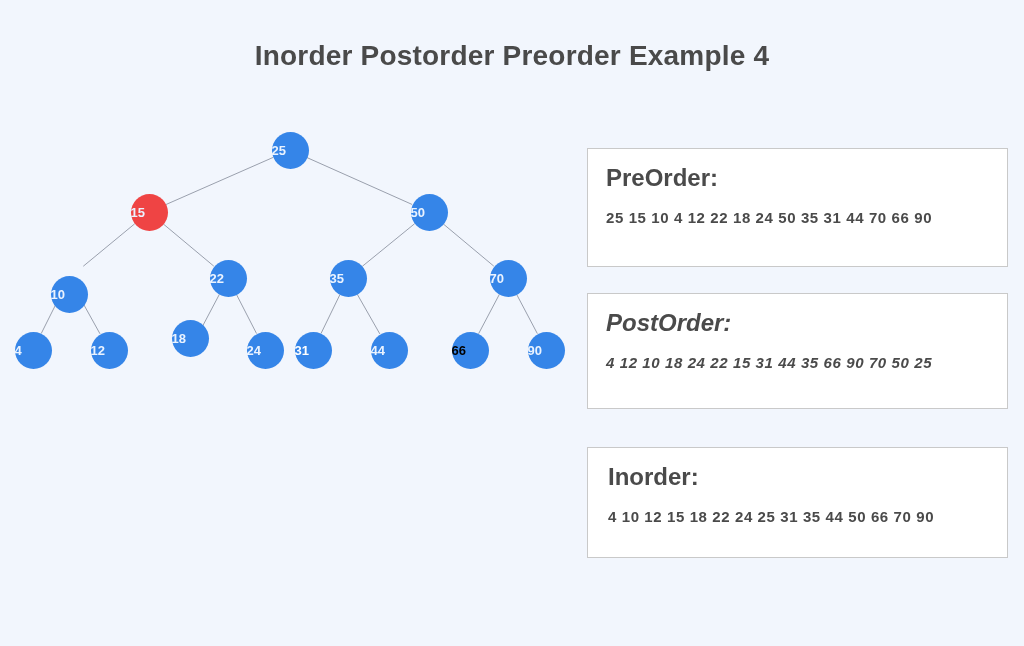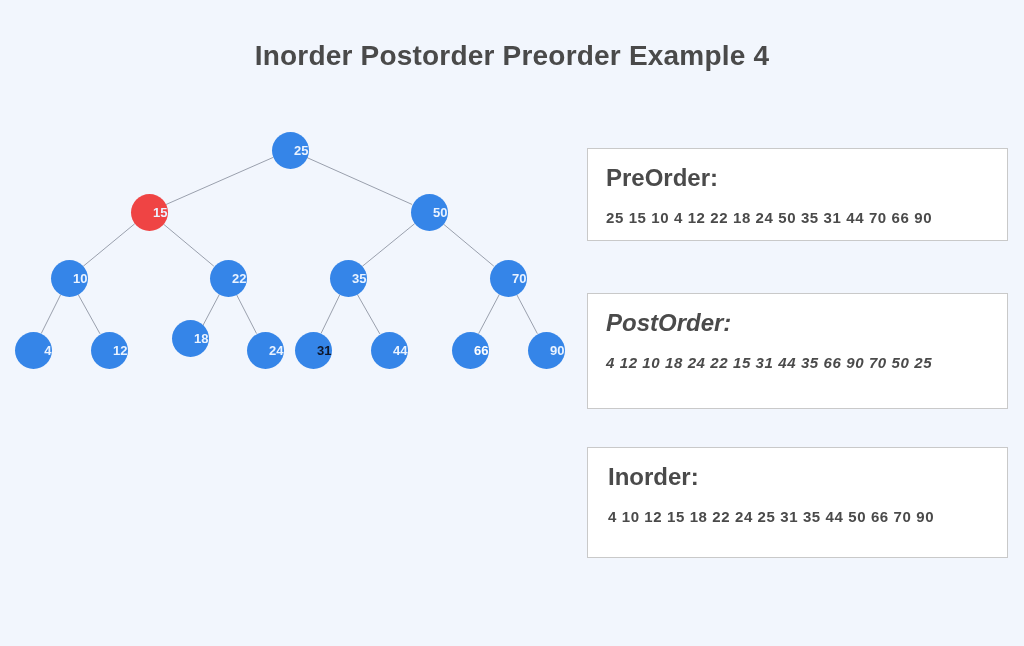--- a/index.html
+++ b/index.html
@@ -52,21 +52,21 @@
     height: 37px;
     margin-left: -18.5px;
     margin-top: -18.5px;
     border-radius: 50%;
     background: #3585e8;
     color: #eaf3ff;
     font-size: 13px;
     font-weight: bold;
     display: flex;
     align-items: center;
-    justify-content: flex-end;
+    justify-content: flex-start;
     line-height: 1;
     box-sizing: border-box;
   }
   
   .panel {
     position: absolute;
     background: #ffffff;
     border: 1px solid #c9c9c9;
     box-sizing: border-box;
     padding: 16px 18px 0 18px;
@@ -78,21 +78,21 @@
     line-height: 1.1;
   }
   .panel-values {
     margin-top: 18px;
     font-size: 15px;
     font-weight: bold;
     color: #4a4a4a;
     letter-spacing: 0.6px;
     white-space: nowrap;
   }
-  #panel-preorder  { left: 587px; top: 148px; width: 421px; height: 93px; }
+  #panel-preorder  { left: 587px; top: 148px; width: 421px; height: 119px; }
   #panel-postorder { left: 587px; top: 293px; width: 421px; height: 116px; font-style: italic; }
   #panel-inorder   { left: 587px; top: 447px; width: 421px; height: 111px; padding-left: 20px; }
 </style>
 </head>
 <body>
 
 <div id="page">
 
   <div class="page-title">Inorder Postorder Preorder Example 4</div>
 
@@ -116,21 +116,21 @@
     <div id="tree-nodes">
         <div class="tree-node" style="left: 290px; top: 40px; background: rgb(53, 133, 232); color: rgb(234, 243, 255);">
           <span>25</span>
         </div>
         <div class="tree-node" style="left: 149px; top: 102px; background: #ef4444; color: rgb(234, 243, 255);">
           <span>15</span>
         </div>
         <div class="tree-node" style="left: 429px; top: 102px; background: rgb(53, 133, 232); color: rgb(234, 243, 255);">
           <span>50</span>
         </div>
-        <div class="tree-node" style="left: 69px; top: 168px; background: rgb(53, 133, 232); color: rgb(234, 243, 255);">
+        <div class="tree-node" style="left: 69px; top: 184px; background: rgb(53, 133, 232); color: rgb(234, 243, 255);">
           <span>10</span>
         </div>
         <div class="tree-node" style="left: 228px; top: 168px; background: rgb(53, 133, 232); color: rgb(234, 243, 255);">
           <span>22</span>
         </div>
         <div class="tree-node" style="left: 348px; top: 168px; background: rgb(53, 133, 232); color: rgb(234, 243, 255);">
           <span>35</span>
         </div>
         <div class="tree-node" style="left: 508px; top: 168px; background: rgb(53, 133, 232); color: rgb(234, 243, 255);">
           <span>70</span>
@@ -140,27 +140,27 @@
         </div>
         <div class="tree-node" style="left: 109px; top: 240px; background: rgb(53, 133, 232); color: rgb(234, 243, 255);">
           <span>12</span>
         </div>
         <div class="tree-node" style="left: 190px; top: 228px; background: rgb(53, 133, 232); color: rgb(234, 243, 255);">
           <span>18</span>
         </div>
         <div class="tree-node" style="left: 265px; top: 240px; background: rgb(53, 133, 232); color: rgb(234, 243, 255);">
           <span>24</span>
         </div>
-        <div class="tree-node" style="left: 313px; top: 240px; background: rgb(53, 133, 232); color: #0f172a;">
+        <div class="tree-node" style="left: 313px; top: 240px; background: rgb(53, 133, 232); color: #ffffff;">
           <span>31</span>
         </div>
         <div class="tree-node" style="left: 389px; top: 240px; background: rgb(53, 133, 232); color: rgb(234, 243, 255);">
           <span>44</span>
         </div>
-        <div class="tree-node" style="left: 470px; top: 240px; background: rgb(53, 133, 232); color: #ffffff;">
+        <div class="tree-node" style="left: 470px; top: 240px; background: rgb(53, 133, 232); color: #000000;">
           <span>66</span>
         </div>
         <div class="tree-node" style="left: 546px; top: 240px; background: rgb(53, 133, 232); color: rgb(234, 243, 255);">
           <span>90</span>
         </div>
       </div>
   </div>
 
   <div class="panel" id="panel-preorder">
     <div class="panel-title">PreOrder:</div>

